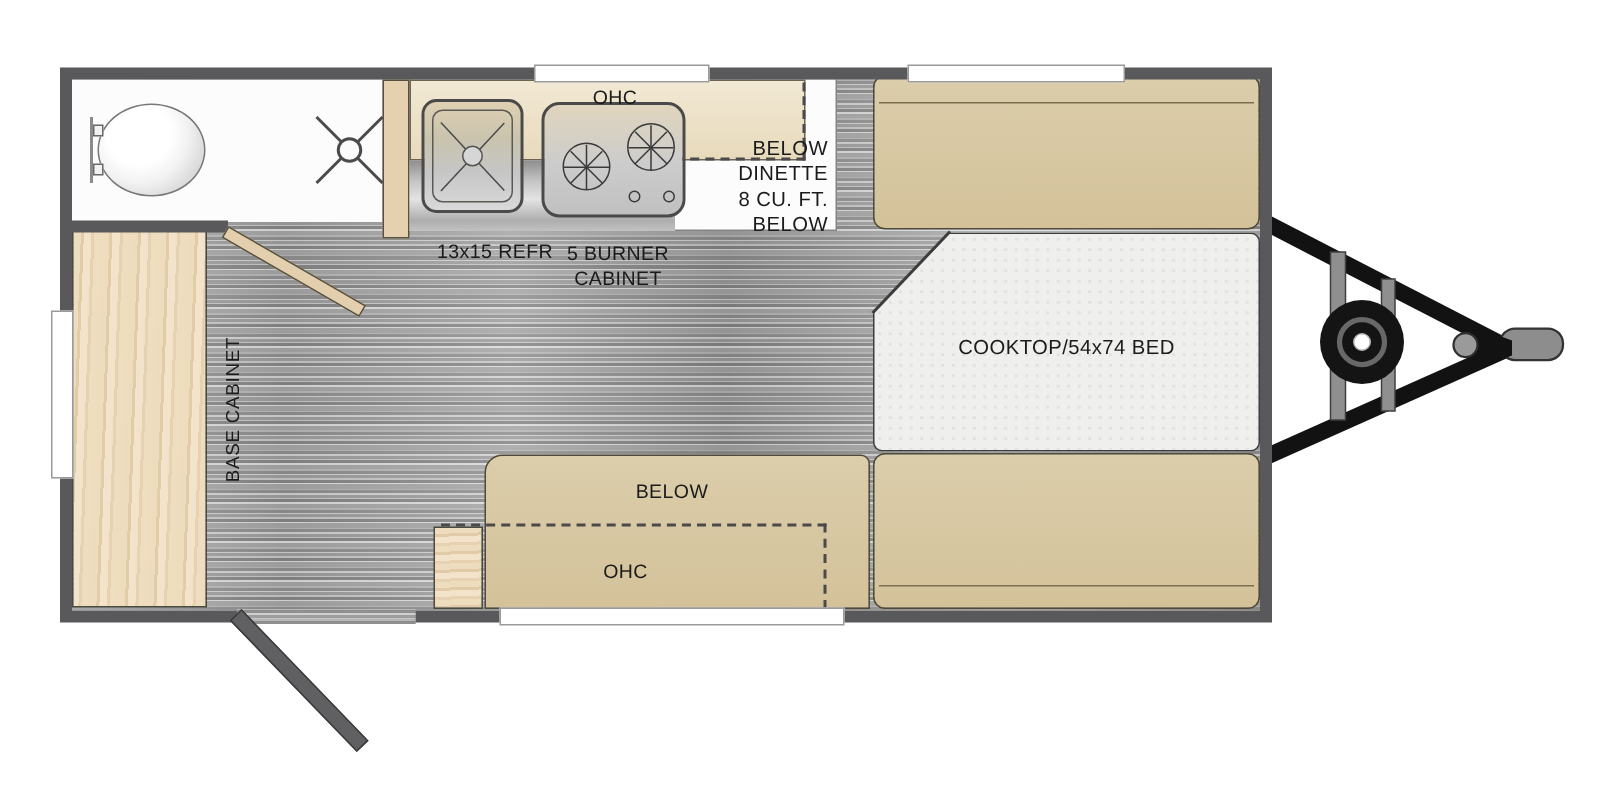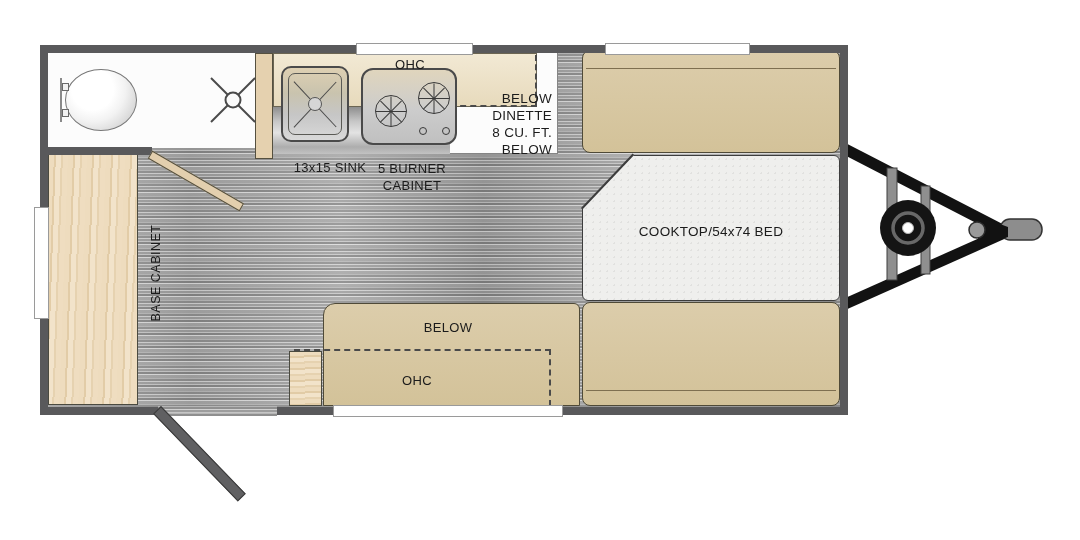--- a/index.html
+++ b/index.html
@@ -199,21 +199,21 @@
     <circle cx="78" cy="108" r="5.5" fill="#ffffff" stroke="#b5b5b5" stroke-width="1"></circle>
   </svg>
 
   <div class="lbl lbl-ohc-kitchen">OHC</div>
   <div class="lbl lbl-below">
     <div>BELOW</div>
     <div>DINETTE</div>
     <div>8 CU. FT.</div>
     <div>BELOW</div>
   </div>
-  <div class="lbl lbl-sink">13x15 SINK</div>
+  <div class="lbl lbl-sink">13x15 REFR</div>
   <div class="lbl lbl-cooktop">
     <div>5 BURNER</div>
     <div>CABINET</div>
   </div>
   <div class="lbl lbl-dinette">COOKTOP/54x74 BED</div>
   <div class="lbl lbl-sofa">BELOW</div>
   <div class="lbl lbl-sofa-ohc">OHC</div>
   <div class="lbl lbl-base-cab">BASE CABINET</div>
 
 </div>

